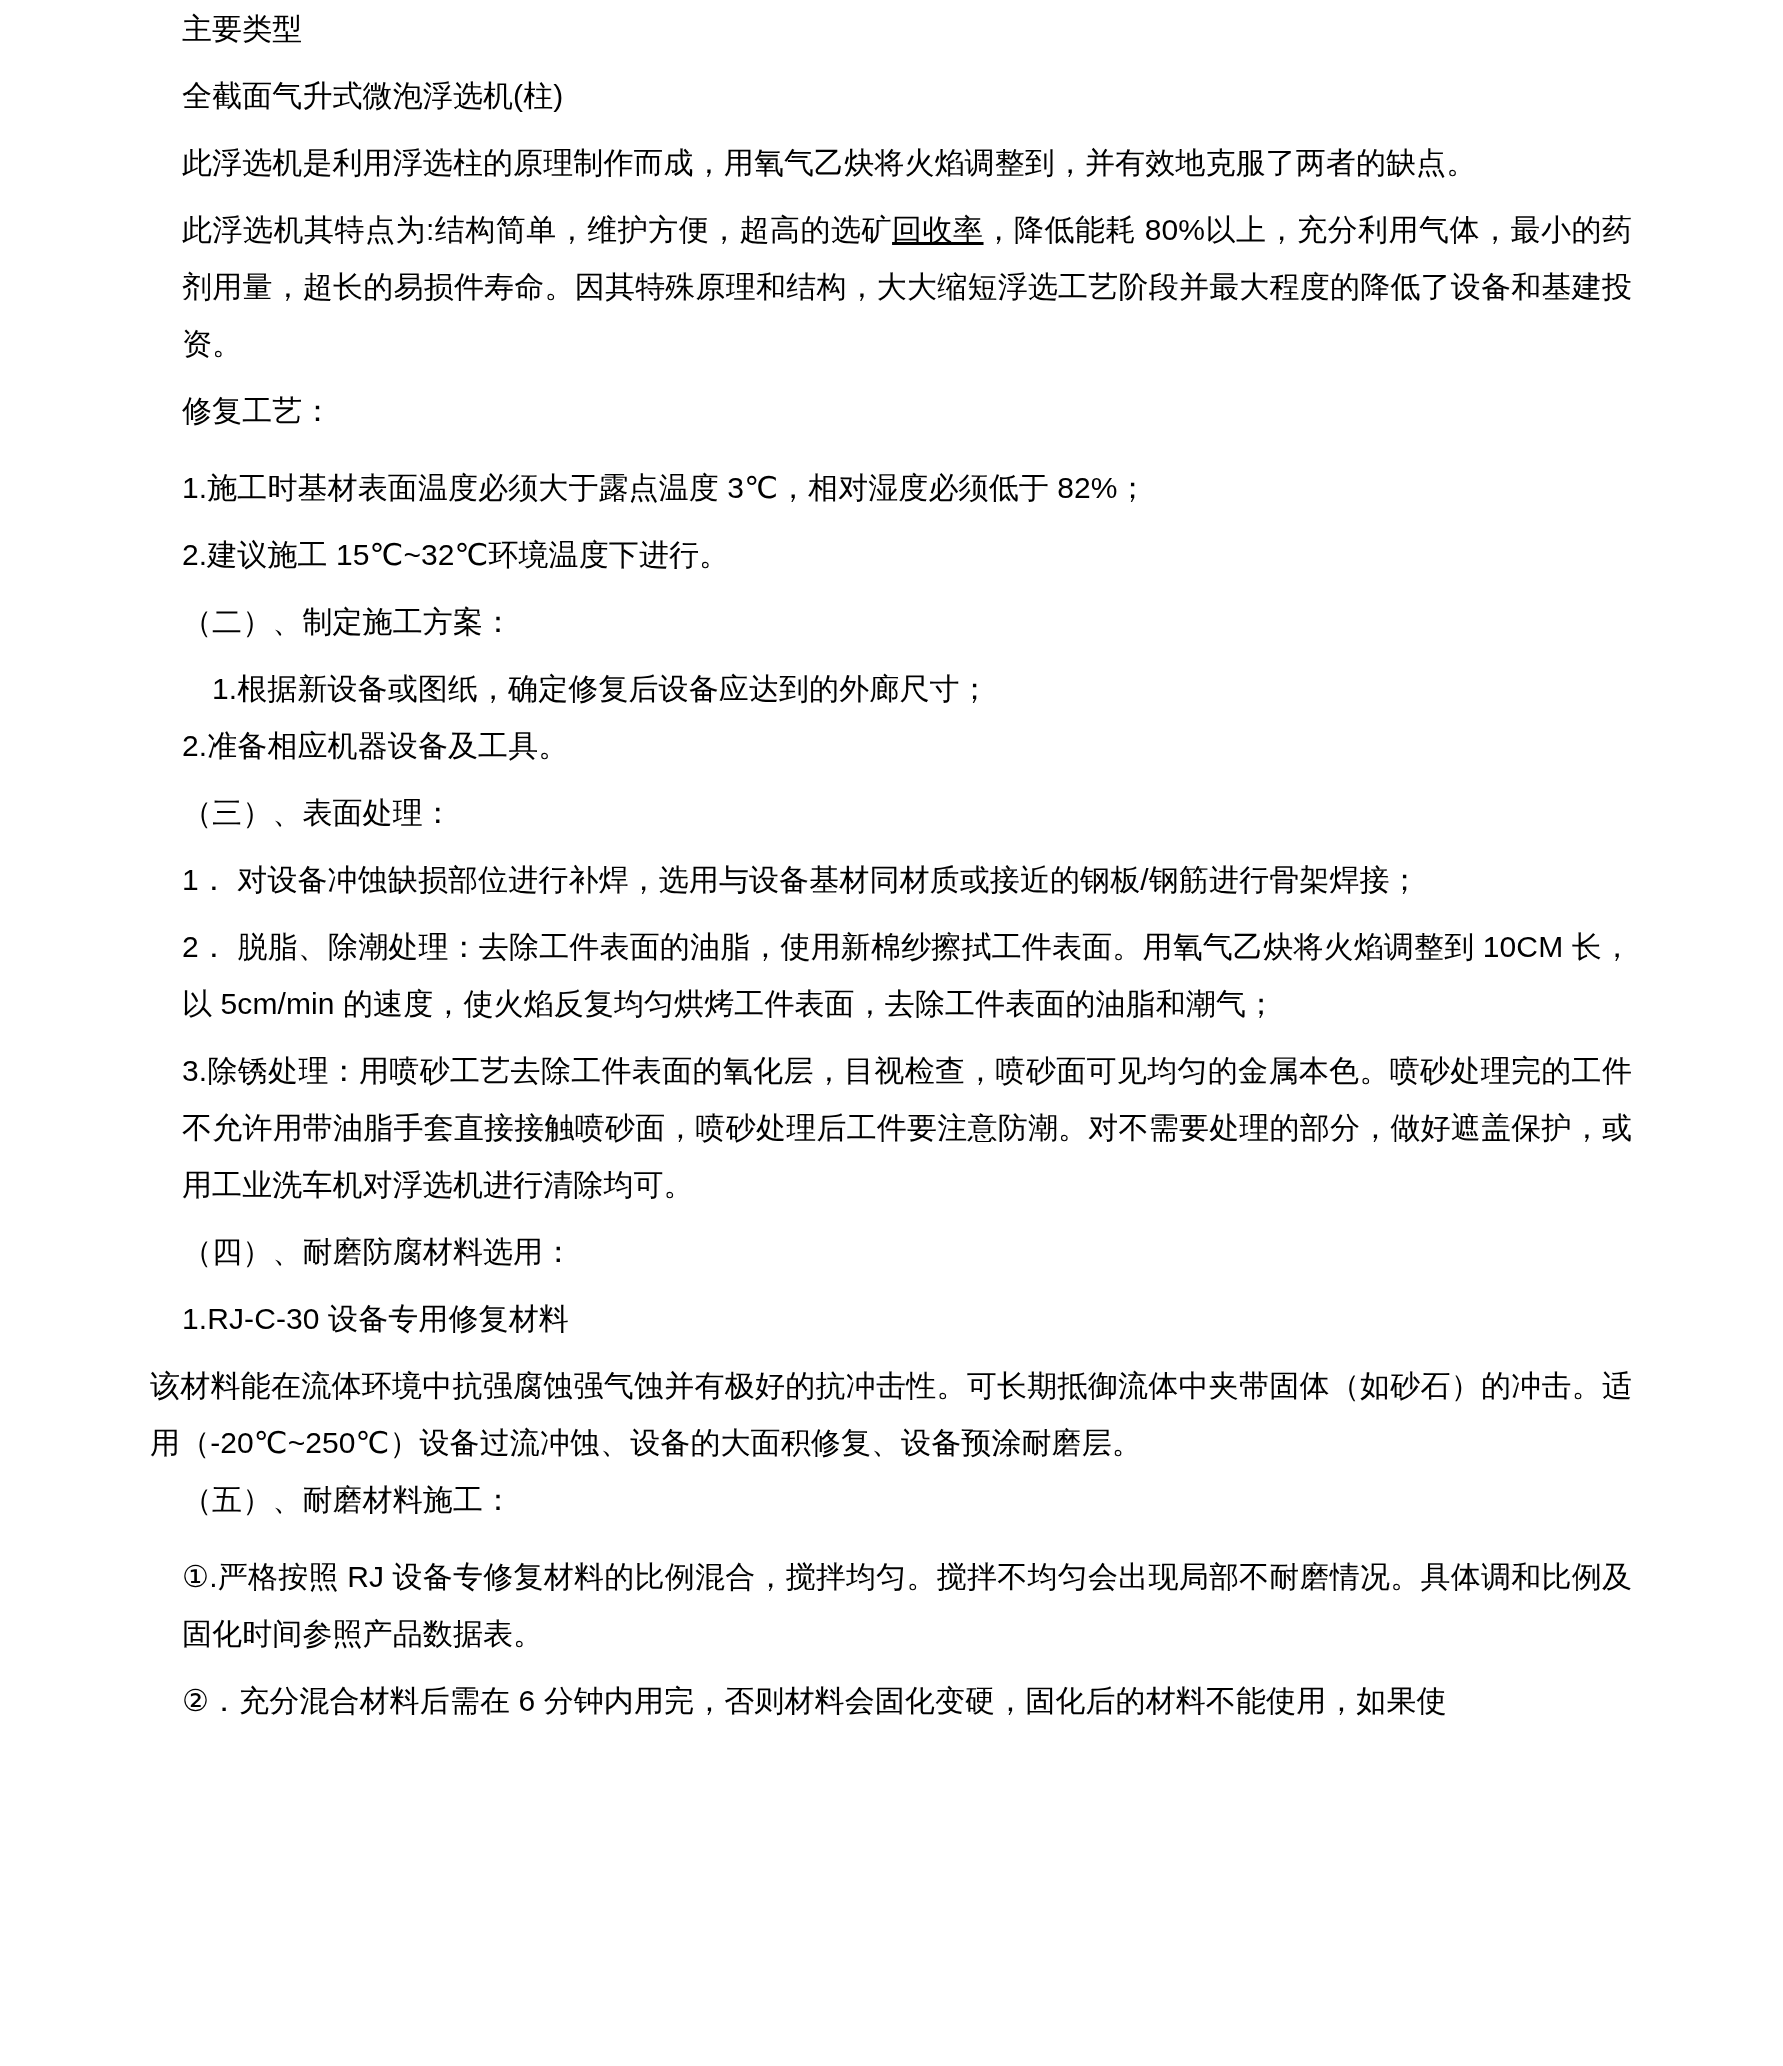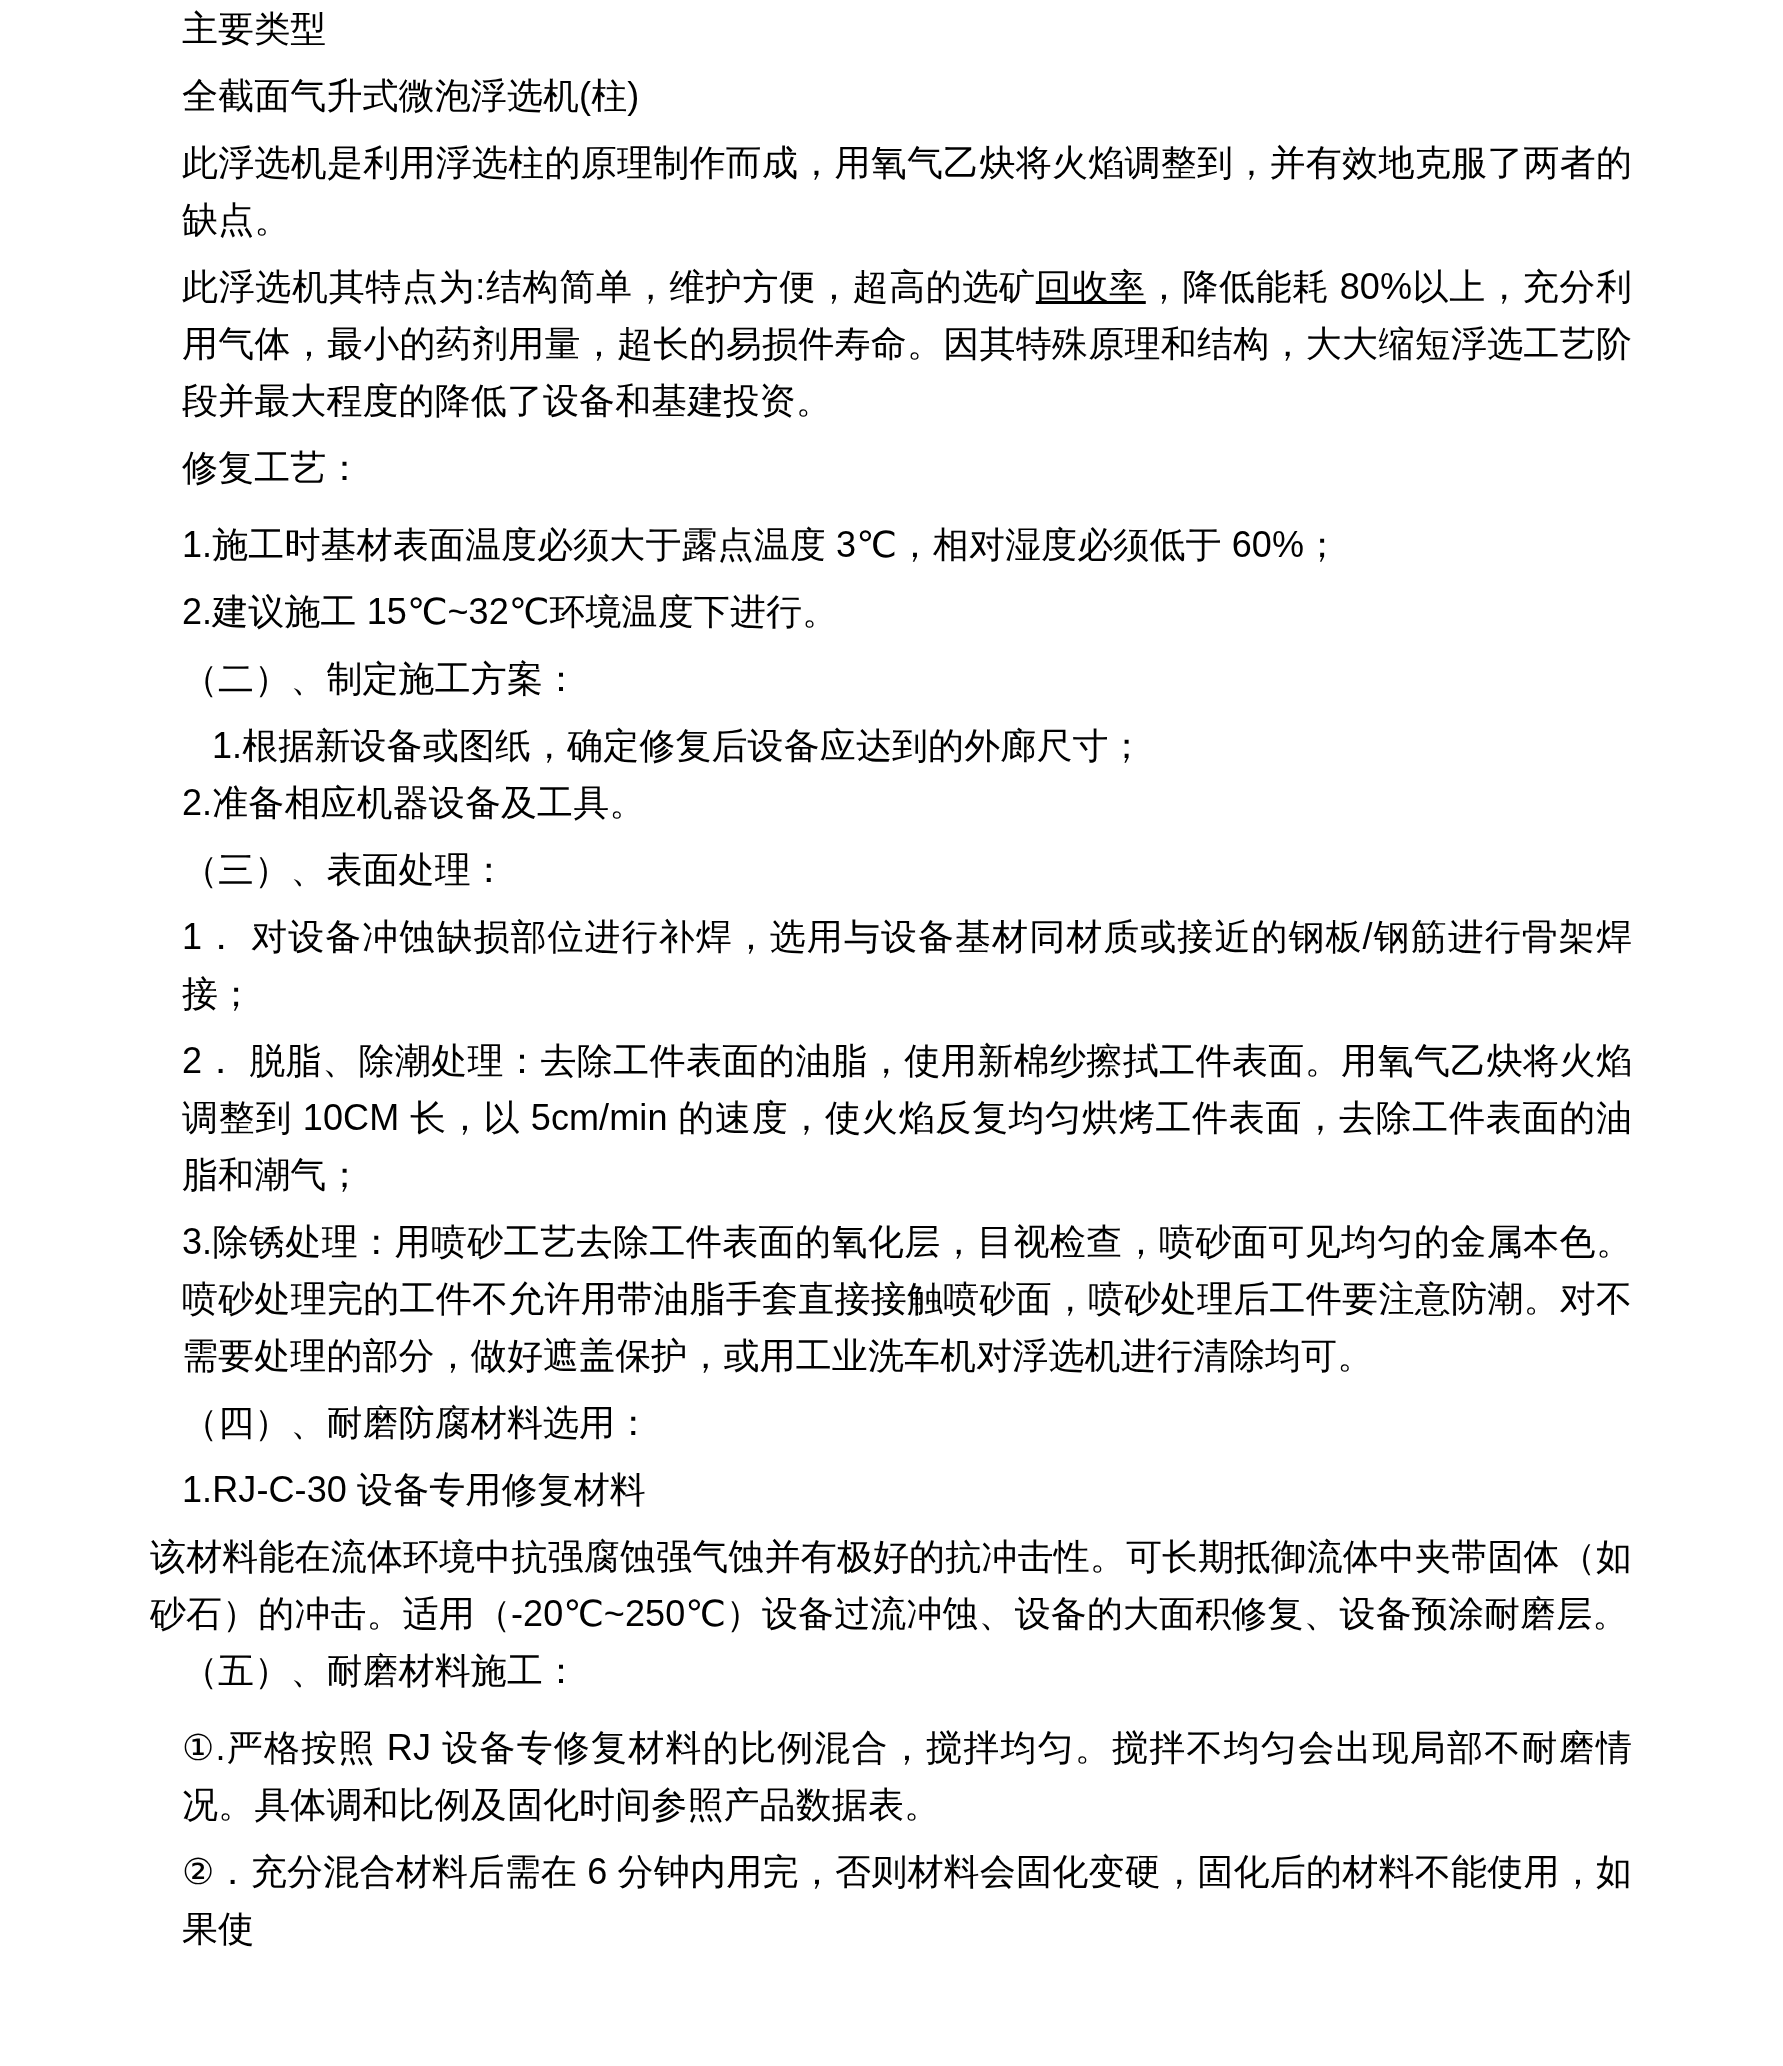--- a/index.html
+++ b/index.html
@@ -19,21 +19,21 @@
   }
   .body-area {
     position: absolute;
     left: 150px;
     top: 0;
     width: 1482px;
   }
   
   p {
     margin: 0;
-    font-size: 36px;
+    font-size: 30px;
     line-height: 57px;
     color: #000;
     text-align: justify;
     text-justify: inter-ideograph;
     letter-spacing: 0.1px;
     font-family: "Liberation Sans", "DejaVu Sans", sans-serif;
     font-weight: 400;
   }
   .ind1 { text-indent: 0; padding-left: 32px; }
   .ind0 { text-indent: 0; padding-left: 0; }
@@ -57,21 +57,21 @@
     <div class="spacer-sm"></div>
 
     <p class="ind1"><span>此浮选机其特点为:结构简单，维护方便，超高的选矿</span><span class="underline">回收率</span><span>，降低能耗 80%以上，充分利用气体，最小的药剂用量，超长的易损件寿命。因其特殊原理和结构，大大缩短浮选工艺阶段并最大程度的降低了设备和基建投资。</span></p>
     <div class="spacer-sm"></div>
 
     <p class="ind1">修复工艺：</p>
     <div class="spacer-sm"></div>
 
     <div class="spacer-sm"></div>
 
-    <p class="ind1">1.施工时基材表面温度必须大于露点温度 3℃，相对湿度必须低于 60%；</p>
+    <p class="ind1">1.施工时基材表面温度必须大于露点温度 3℃，相对湿度必须低于 82%；</p>
     <div class="spacer-sm"></div>
 
     <p class="ind1">2.建议施工 15℃~32℃环境温度下进行。</p>
     <div class="spacer-sm"></div>
 
     <p class="ind1">（二）、制定施工方案：</p>
     <div class="spacer-sm"></div>
 
     <p class="ind-sub">1.根据新设备或图纸，确定修复后设备应达到的外廊尺寸；</p>
 

